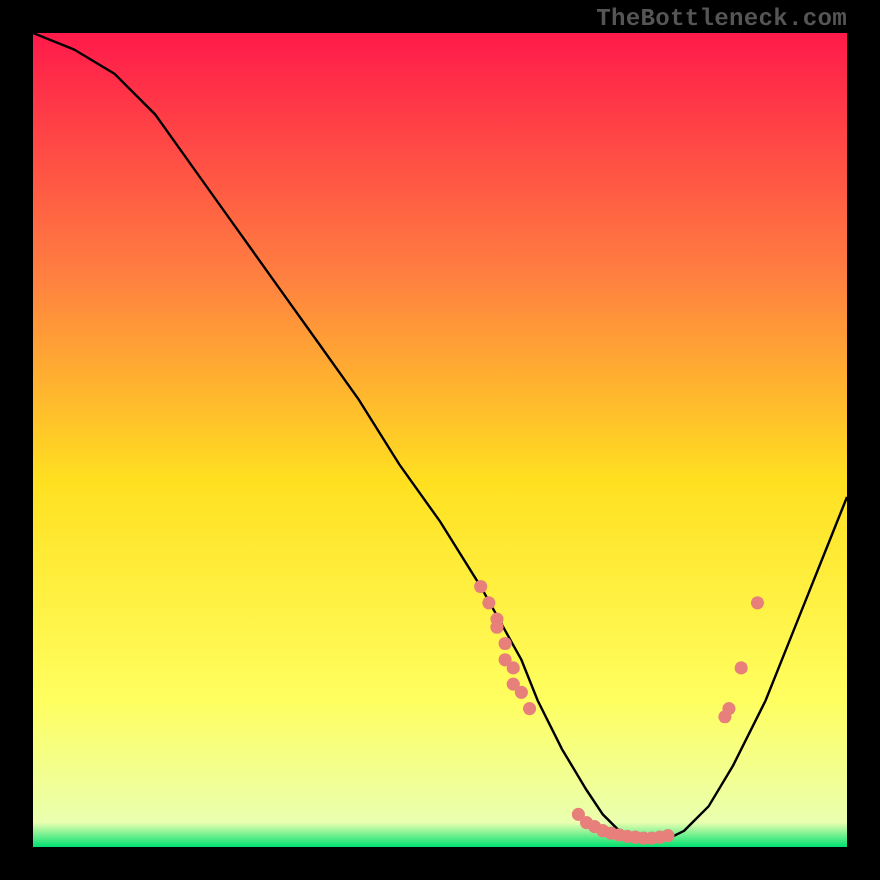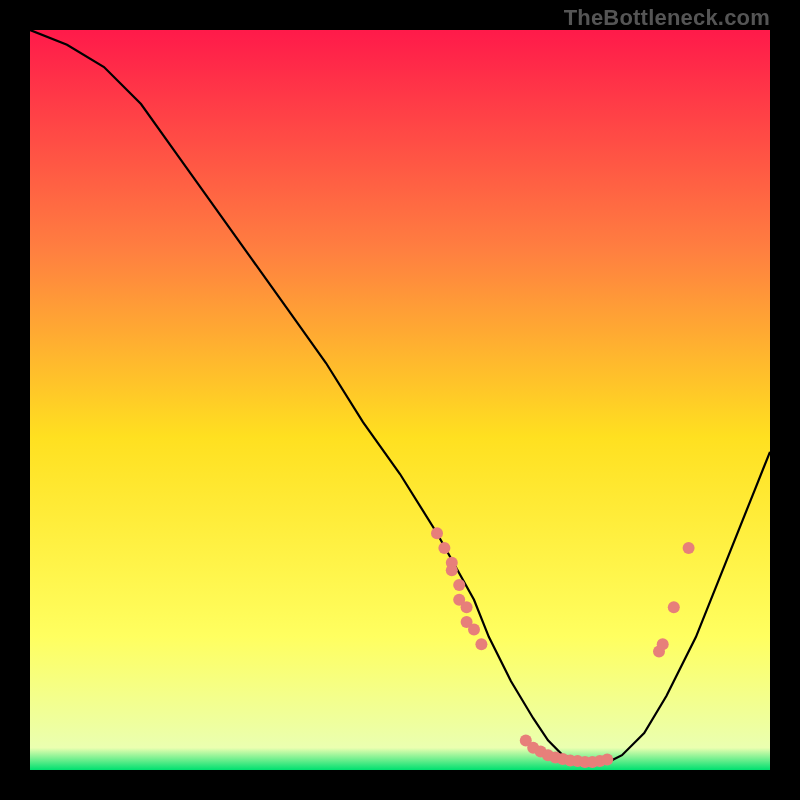--- a/index.html
+++ b/index.html
@@ -19,20 +19,21 @@
     height: 740px;
   }
   #watermark {
     position: absolute;
     top: 5px;
     right: 30px;
     font-size: 22px;
     font-weight: bold;
     color: #555;
     letter-spacing: 0.2px;
+    font-family: Liberation Mono, monospace;
   }
   svg {
     display: block;
   }
 </style>
 </head>
 <body>
 
 <div id="watermark">TheBottleneck.com</div>
 

